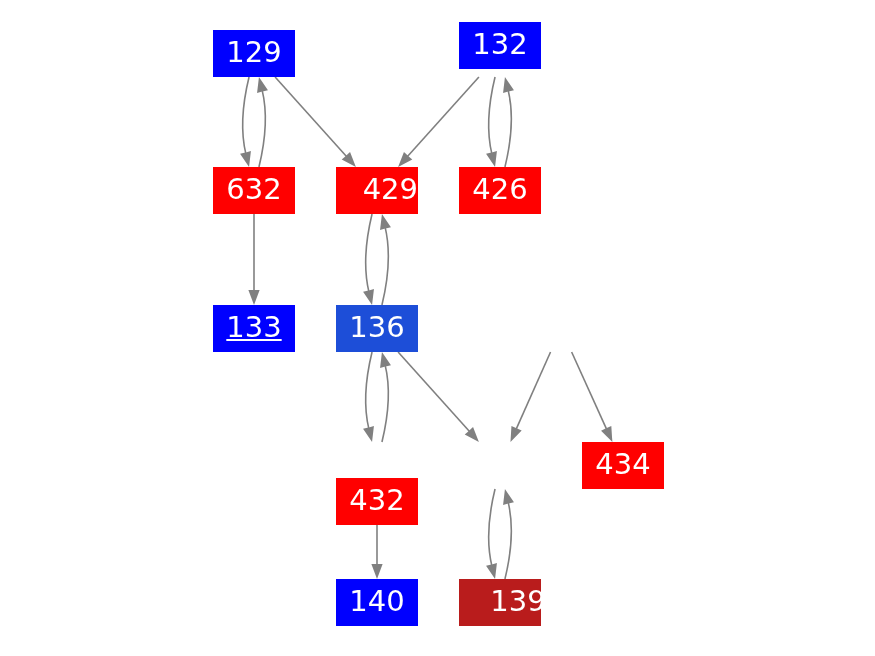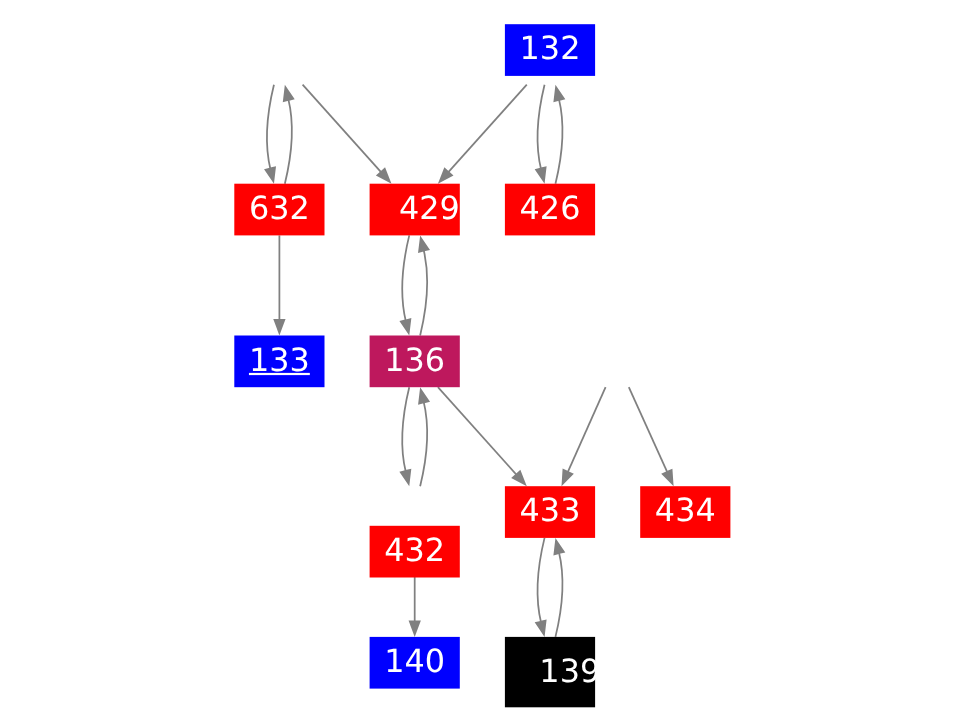--- a/index.html
+++ b/index.html
@@ -114,47 +114,47 @@
       <g>
         <path d="M 495.05 489 Q 484.05 534 491.96310982379913 566.3718129155419" stroke="#808080" stroke-width="1.6" fill="none"></path>
         <polygon points="495.05,579 486.04836920646324,565.7587522092196 490.2914400668412,564.7215571100161 492.6849672188492,564.1364726950807 496.9280380792271,563.0992775958772" fill="#808080"></polygon>
       </g>
       <g>
         <path d="M 504.95 579 Q 515.95 534 508.03689017620087 501.6281870844581" stroke="#808080" stroke-width="1.6" fill="none"></path>
         <polygon points="504.95,489 513.9516307935369,502.2412477907805 509.7085599331589,503.27844288998403 507.3150327811509,503.86352730491933 503.07196192077294,504.90072240412286" fill="#808080"></polygon>
       </g>
     </svg>
   <div id="node-layer">
+      <div class="node" style="left: 213px; top: 30px; width: 82px; height: 47px; background: rgb(0, 0, 255);">
+        <span class="node-label">129</span>
+      </div>
       <div class="node" style="left: 459px; top: 22px; width: 82px; height: 47px; background: rgb(0, 0, 255);">
         <span class="node-label">132</span>
       </div>
       <div class="node" style="left: 213px; top: 167px; width: 82px; height: 47px; background: rgb(255, 0, 0);">
         <span class="node-label">632</span>
       </div>
       <div class="node" style="left: 336px; top: 167px; width: 82px; height: 47px; background: rgb(255, 0, 0); justify-content: flex-end;">
         <span class="node-label">429</span>
       </div>
       <div class="node" style="left: 459px; top: 167px; width: 82px; height: 47px; background: rgb(255, 0, 0);">
         <span class="node-label">426</span>
       </div>
       <div class="node" style="left: 213px; top: 305px; width: 82px; height: 47px; background: rgb(0, 0, 255); text-decoration: underline;">
         <span class="node-label">133</span>
       </div>
-      <div class="node" style="left: 336px; top: 305px; width: 82px; height: 47px; background: #be185d;">
+      <div class="node" style="left: 336px; top: 305px; width: 82px; height: 47px; background: #1d4ed8;">
         <span class="node-label">136</span>
       </div>
       <div class="node" style="left: 336px; top: 442px; width: 82px; height: 47px; background: rgb(255, 0, 0); margin-top: 36px;">
         <span class="node-label">432</span>
-      </div>
-      <div class="node" style="left: 459px; top: 442px; width: 82px; height: 47px; background: rgb(255, 0, 0);">
-        <span class="node-label">433</span>
       </div>
       <div class="node" style="left: 582px; top: 442px; width: 82px; height: 47px; background: rgb(255, 0, 0);">
         <span class="node-label">434</span>
       </div>
       <div class="node" style="left: 336px; top: 579px; width: 82px; height: 47px; background: rgb(0, 0, 255);">
         <span class="node-label">140</span>
       </div>
-      <div class="node" style="left: 459px; top: 579px; width: 82px; height: 64px; background: #000000; padding-left: 36px;">
+      <div class="node" style="left: 459px; top: 579px; width: 82px; height: 47px; background: #b91c1c; padding-left: 36px;">
         <span class="node-label">139</span>
       </div>
     </div>
 </div>
 
 </body></html>

